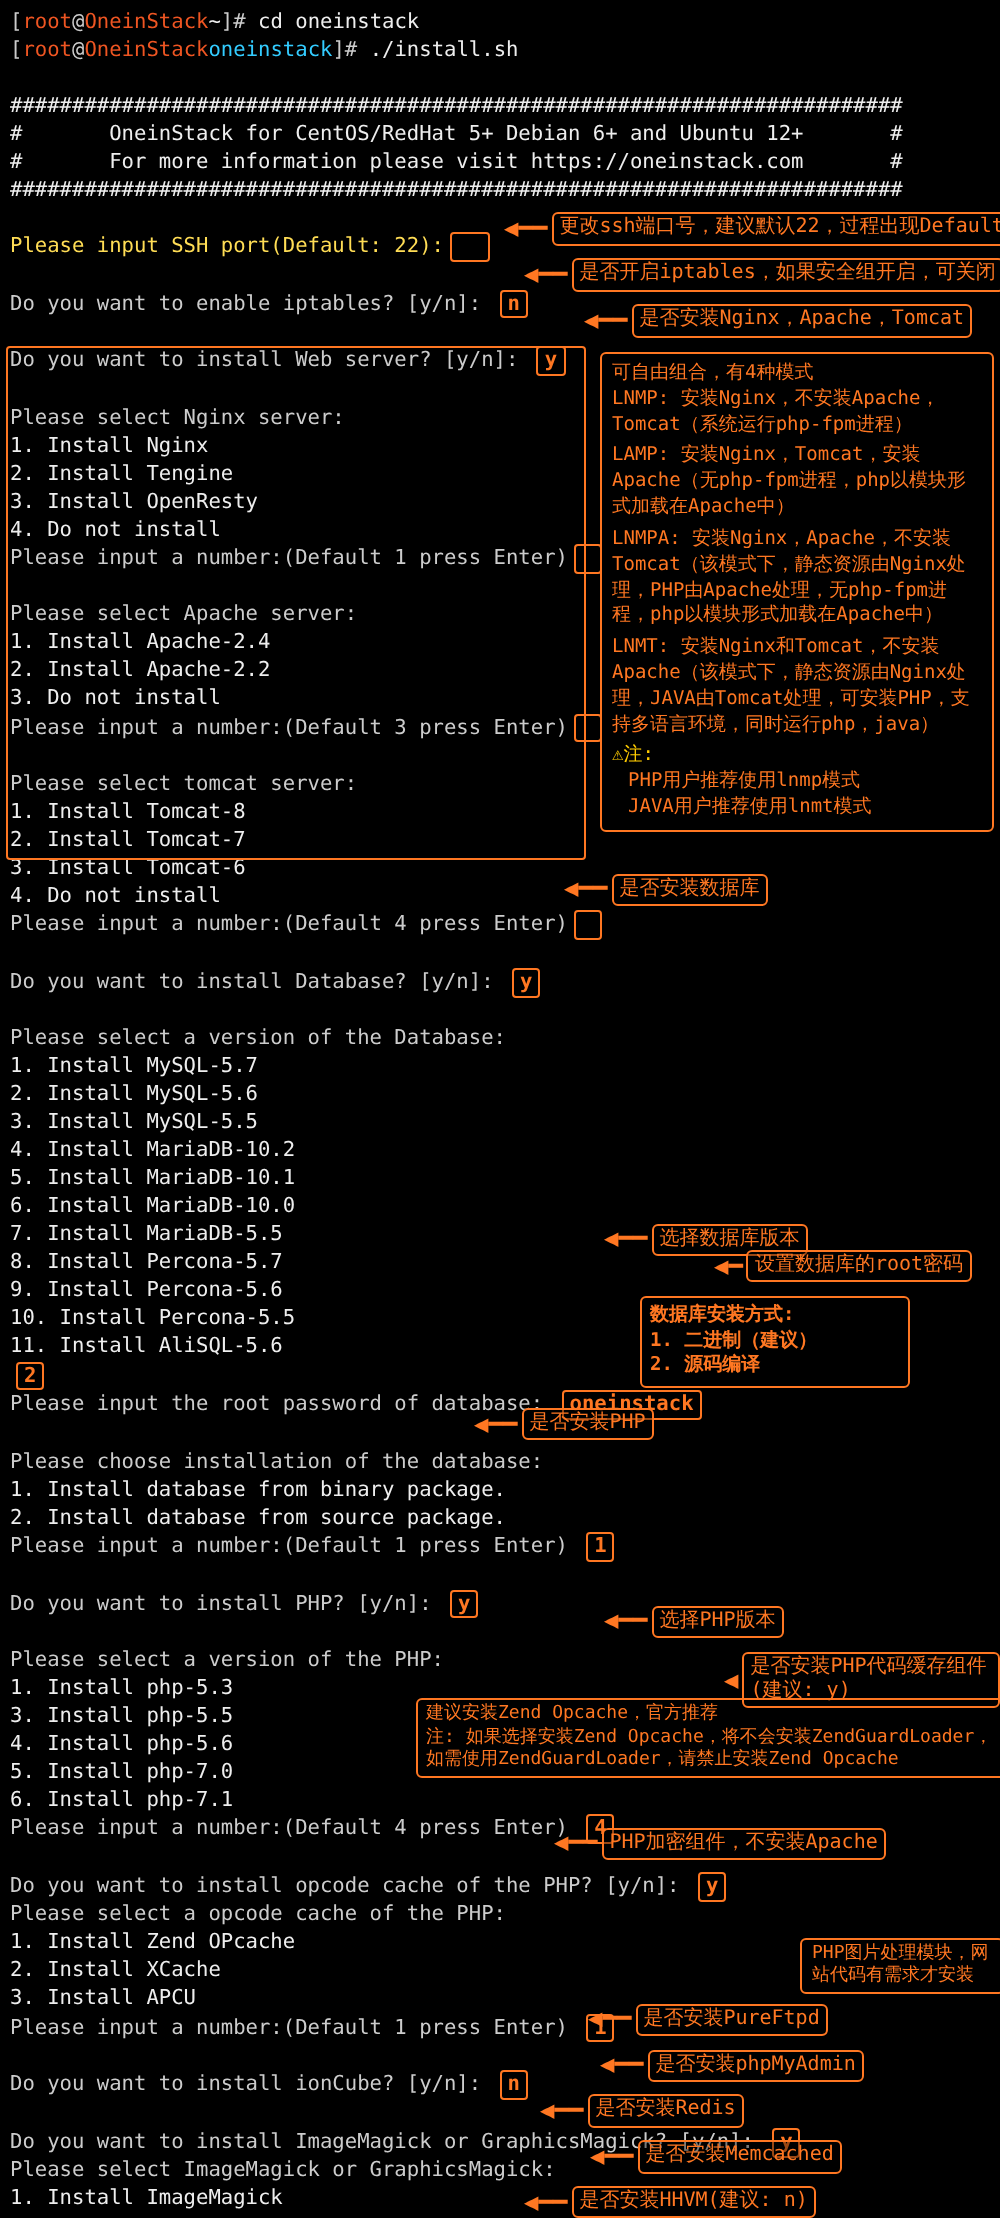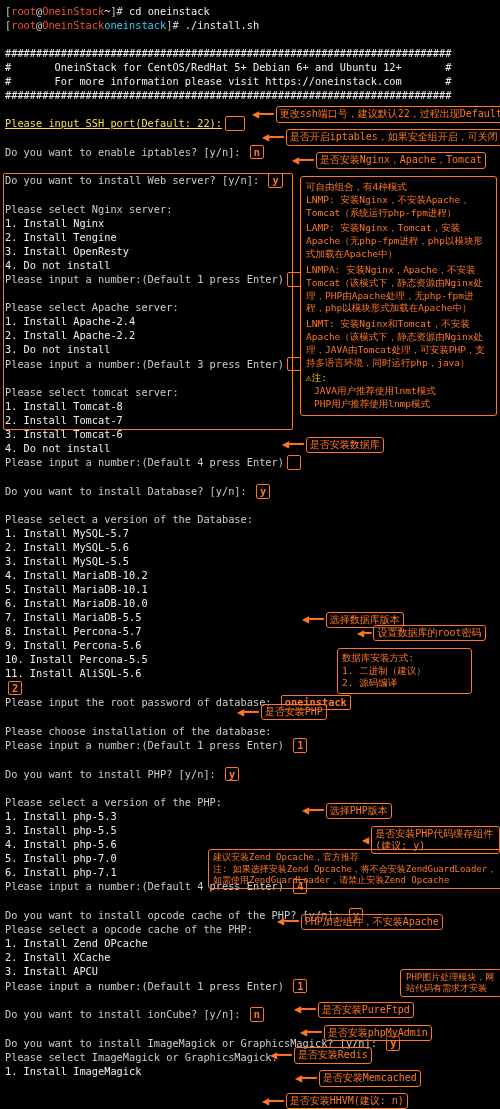--- a/index.html
+++ b/index.html
@@ -1,19 +1,19 @@
 <!DOCTYPE html>
 <html><head>
 <meta charset="utf-8">
 <style>
   html,body{margin:0;padding:0;background:#000;color:#ccc;font-family:Menlo,Consolas,"DejaVu Sans Mono",monospace;font-size:10.3px;line-height:1.4;}
   .term{width:500px;height:1109px;background:#000;position:relative;overflow:hidden;padding:4px 5px;box-sizing:border-box;}
   .r{color:#e52;}
   .c{color:#3cf;}
-  .y{color:#fd5;text-decoration:underline;}
+  .y{color:#fd5;}
   .w{color:#eee;}
   .line{white-space:pre;display:flex;align-items:center;min-height:14px;}
   .ans{display:inline-block;border:1px solid #f72;border-radius:2px;padding:0 3px;color:#f72;margin-left:3px;font-weight:bold;}
   .note{position:absolute;color:#f72;font-size:10px;white-space:nowrap;display:flex;align-items:center;}
   .note .bub{border:1px solid #f72;border-radius:3px;padding:1px 3px;background:rgba(0,0,0,0.4);}
   .arrow{color:#f72;font-size:12px;margin:0 2px;}
   .bigbox{position:absolute;border:1px solid #f72;border-radius:3px;padding:4px 5px;color:#f72;font-size:9.5px;line-height:1.35;left:300px;width:185px;}
   .warn{color:#fc0;}
   .sel{border:1px solid #f72;border-radius:2px;position:absolute;}
 </style>
@@ -83,22 +83,22 @@
     </div>
 <div class="line"><span>Please input a number:(Default 4 press Enter)</span><span class="ans">&nbsp;</span></div>
 
 <div class="bigbox" style="top: 176.032px;">
   <div>可自由组合，有4种模式</div>
   <div style="white-space:normal">LNMP: 安装Nginx，不安装Apache，Tomcat（系统运行php-fpm进程）</div>
   <div style="white-space:normal;margin-top:3px">LAMP: 安装Nginx，Tomcat，安装Apache（无php-fpm进程，php以模块形式加载在Apache中）</div>
   <div style="white-space:normal;margin-top:3px">LNMPA: 安装Nginx，Apache，不安装Tomcat（该模式下，静态资源由Nginx处理，PHP由Apache处理，无php-fpm进程，php以模块形式加载在Apache中）</div>
   <div style="white-space:normal;margin-top:3px">LNMT: 安装Nginx和Tomcat，不安装Apache（该模式下，静态资源由Nginx处理，JAVA由Tomcat处理，可安装PHP，支持多语言环境，同时运行php，java）</div>
   <div style="margin-top:3px"><span class="warn">⚠注:</span></div>
+  <div style="padding-left:8px">PHP用户推荐使用lnmp模式</div>
   <div style="padding-left:8px">JAVA用户推荐使用lnmt模式</div>
-  <div style="padding-left:8px">PHP用户推荐使用lnmp模式</div>
 </div>
 
 <div class="line" style="height: 8.80159px;"></div>
 
 <div class="line"><span>Do you want to install Database? [y/n]: </span><span class="ans">y</span></div>
 <div class="note" style="top: 436.559px; left: 280px;">
       <span class="arrow">◀━━</span>
       <span class="bub">是否安装数据库</span>
     </div>
 <div class="line" style="height: 8.80159px;"></div>
@@ -123,22 +123,26 @@
       <span class="bub">选择数据库版本</span>
     </div>
 <div class="line"><span>Please input the root password of database: </span><span class="ans">oneinstack</span></div>
 <div class="note" style="top: 624.913px; left: 355px;">
       <span class="arrow">◀━</span>
       <span class="bub">设置数据库的root密码</span>
     </div>
 <div class="line" style="height: 8.80159px;"></div>
 
 <div class="line"><span>Please choose installation of the database:</span></div>
+<div id="binsrc-list">
+      <div class="line">        <span class="w">1. Install database from binary package.</span></div>
+      <div class="line">        <span class="w">2. Install database from source package.</span></div>
+    </div>
 <div class="line"><span>Please input a number:(Default 1 press Enter) </span><span class="ans">1</span></div>
-<div class="bigbox" style="top: 647.797px; left: 337px; width: 125px; padding: 3px 4px;">
+<div class="bigbox" style="top: 647.797px; left: 320px; width: 125px; padding: 3px 4px; font-weight: bold;">
   <div>数据库安装方式:</div>
   <div>1. 二进制（建议）</div>
   <div>2. 源码编译</div>
 </div>
 <div class="line" style="height: 8.80159px;"></div>
 
 <div class="line"><span>Do you want to install PHP? [y/n]: </span><span class="ans">y</span></div>
 <div class="note" style="top: 704.127px; left: 235px;">
       <span class="arrow">◀━━</span>
       <span class="bub">是否安装PHP</span>

